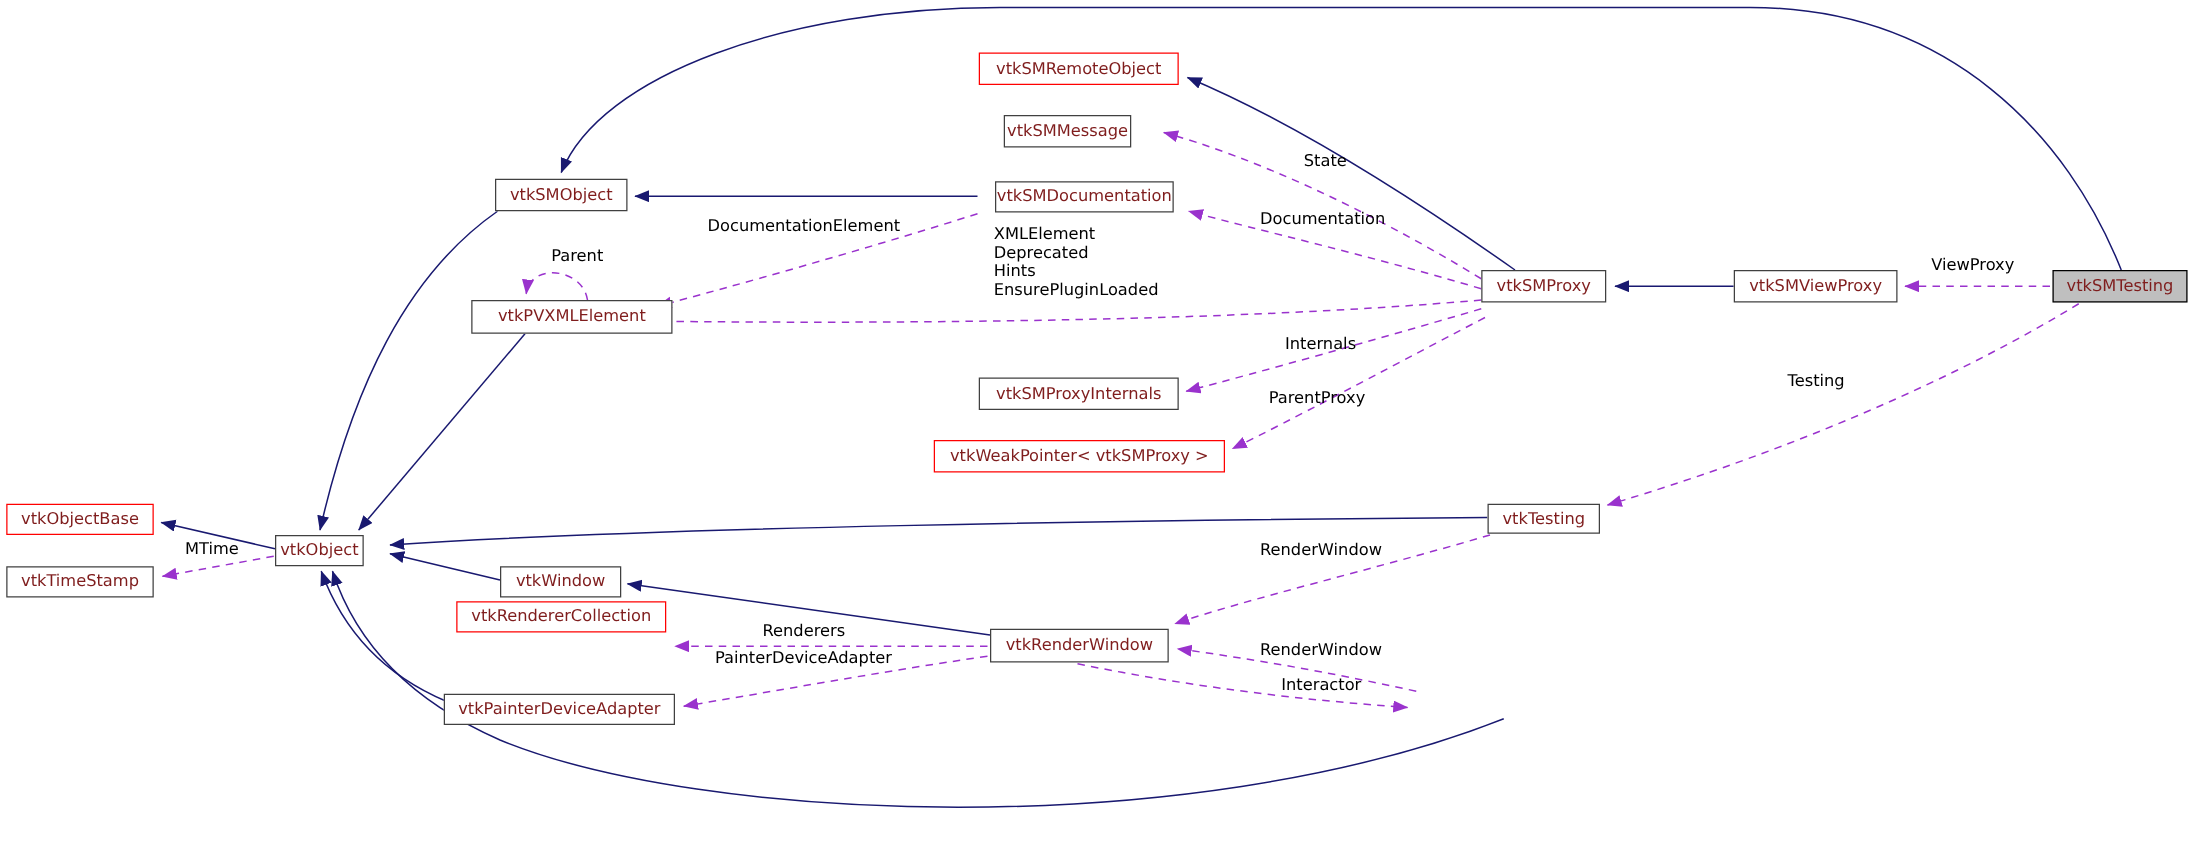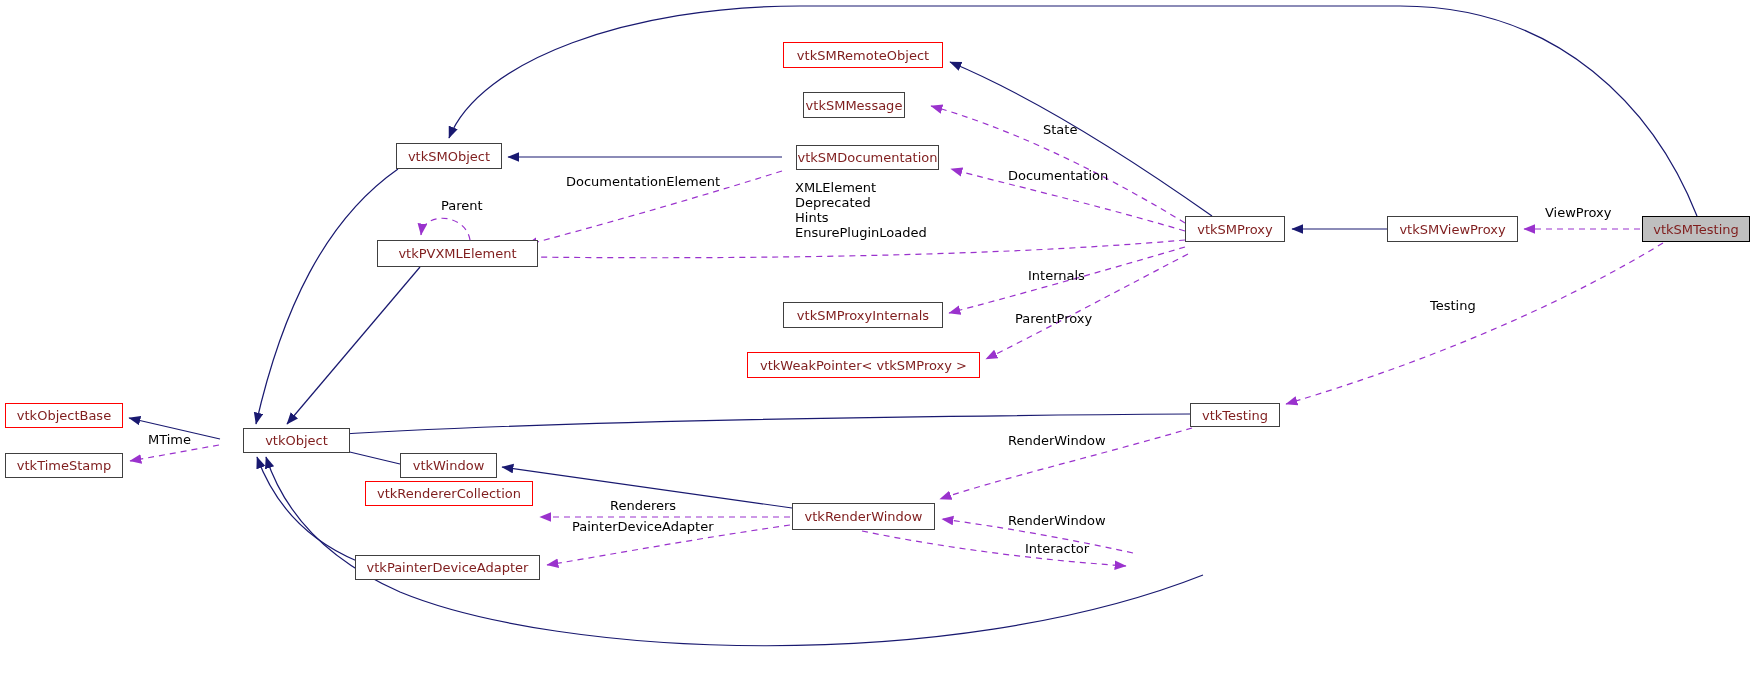--- a/index.html
+++ b/index.html
@@ -84,21 +84,21 @@
   <div class="node" style="left:803px;top:92px;width:102px;height:26px;">vtkSMMessage</div>
   <div class="node" style="left:396px;top:143px;width:106px;height:26px;">vtkSMObject</div>
   <div class="node" style="left:782px;top:145px;width:143px;height:25px;margin-left:14px;">vtkSMDocumentation</div>
   <div class="node" style="left:377px;top:240px;width:161px;height:27px;">vtkPVXMLElement</div>
   <div class="node" style="left:1185px;top:216px;width:100px;height:26px;">vtkSMProxy</div>
   <div class="node" style="left:1387px;top:216px;width:131px;height:26px;">vtkSMViewProxy</div>
   <div class="node sel" style="left:1642px;top:216px;width:108px;height:26px;">vtkSMTesting</div>
   <div class="node" style="left:783px;top:302px;width:160px;height:26px;">vtkSMProxyInternals</div>
   <div class="node red" style="left:747px;top:352px;width:233px;height:26px;">vtkWeakPointer&lt; vtkSMProxy &gt;</div>
   <div class="node red" style="left:5px;top:403px;width:118px;height:25px;">vtkObjectBase</div>
-  <div class="node" style="left:220px;top:428px;width:107px;height:25px;margin-left:23px;">vtkObject</div>
+  <div class="node" style="left:220px;top:428px;width:71px;height:25px;">vtkObject</div>
   <div class="node" style="left:5px;top:453px;width:118px;height:25px;">vtkTimeStamp</div>
   <div class="node" style="left:400px;top:453px;width:97px;height:25px;">vtkWindow</div>
   <div class="node" style="left:1190px;top:403px;width:90px;height:24px;">vtkTesting</div>
   <div class="node red" style="left:365px;top:481px;width:168px;height:25px;">vtkRendererCollection</div>
   <div class="node" style="left:792px;top:503px;width:143px;height:27px;">vtkRenderWindow</div>
   <div class="node" style="left:355px;top:555px;width:185px;height:25px;">vtkPainterDeviceAdapter</div>
 
   <div class="elabel" style="left:1043px;top:122px;">State</div>
   <div class="elabel" style="left:1008px;top:168px;">Documentation</div>
   <div class="elabel" style="left:566px;top:174px;">DocumentationElement</div>

